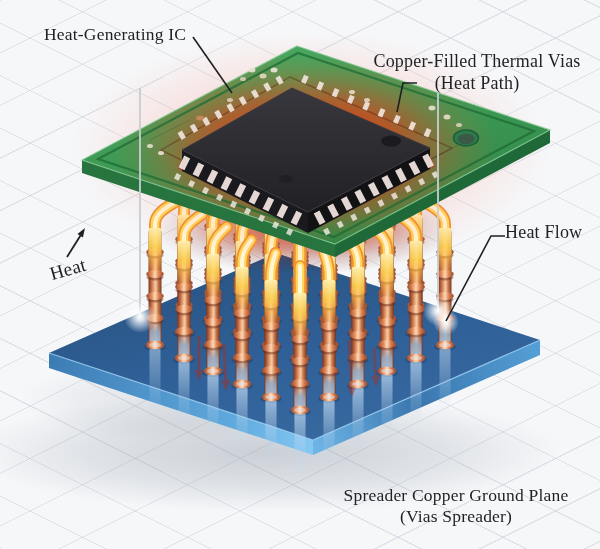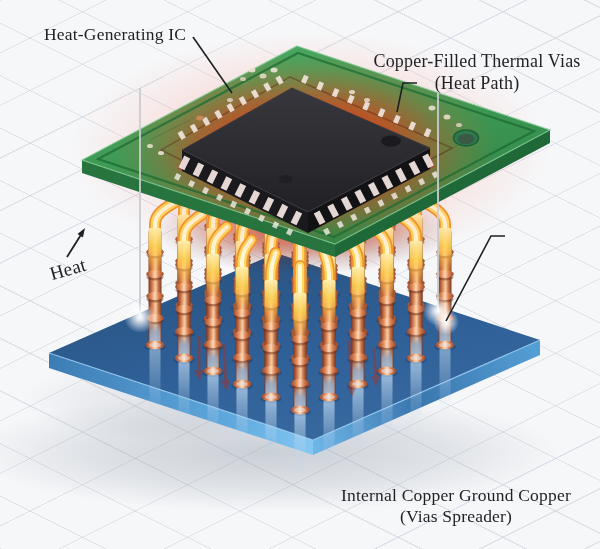--- a/index.html
+++ b/index.html
@@ -1009,19 +1009,20 @@
 
 <div class="lbl" id="label-ic" style="left:44px;top:24px">Heat-Generating IC</div>
 
 <div class="lbl ctr" id="label-vias">
   <div>Copper-Filled Thermal Vias</div>
   <div>(Heat Path)</div>
 </div>
 
 <div class="lbl" id="label-heat" style="left:47px;top:263px">Heat</div>
 
+<div class="lbl" id="label-heat-flow">Heat Flow</div>
 
 <div class="lbl ctr" id="label-plane">
-  <div>Internal Copper Ground Copper</div>
+  <div>Spreader Copper Ground Plane</div>
   <div>(Vias Spreader)</div>
 </div>
 
 </div>
 
 </body></html>

